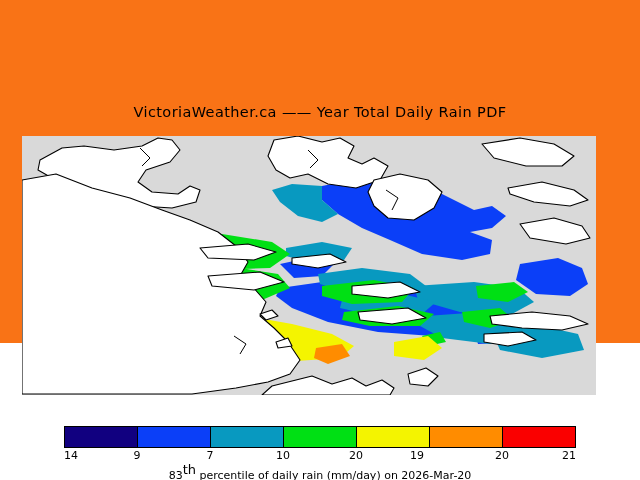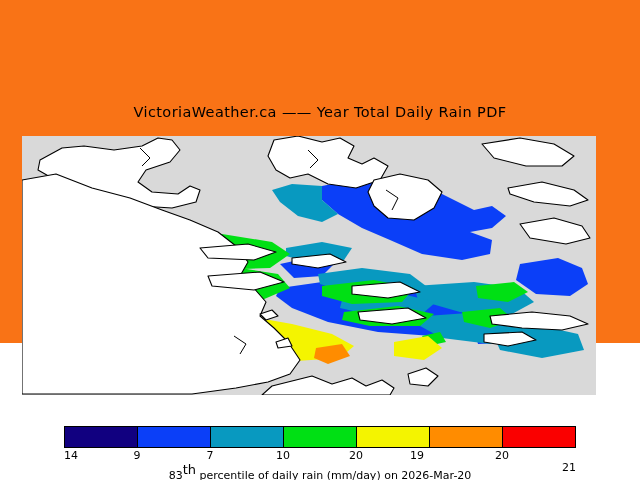--- a/index.html
+++ b/index.html
@@ -15,21 +15,21 @@
 
   #cbar{position:absolute;left:64px;top:426px;width:512px;height:22px;
         display:flex;box-sizing:border-box;border:1px solid #000;background:#000;}
   #cbar .seg{flex:1 1 0;height:100%;border-right:1px solid #000;box-sizing:border-box;}
   #cbar .seg:last-child{border-right:none;}
   #cbar-shadow{position:absolute;left:68px;top:430px;width:512px;height:22px;background:#e2e2e2;z-index:-1;}
 
   #ticks{position:absolute;left:0;top:449px;width:640px;height:14px;}
   #ticks .tk{position:absolute;top:0;font-size:11px;color:#000;white-space:pre;transform:translateX(-50%);}
   #ticks .tk.first{transform:translateX(0);}
-  #ticks .tk.last{transform:translateX(-100%);margin-top:12px;}
+  #ticks .tk.last{transform:translateX(-100%);}
 
   #caption{position:absolute;left:0;top:462px;width:640px;text-align:center;
            font-size:11px;color:#000;white-space:pre;}
   #caption sup{font-size:13px;vertical-align:super;}
 </style>
 </head>
 <body>
 
 <div id="root">
 

